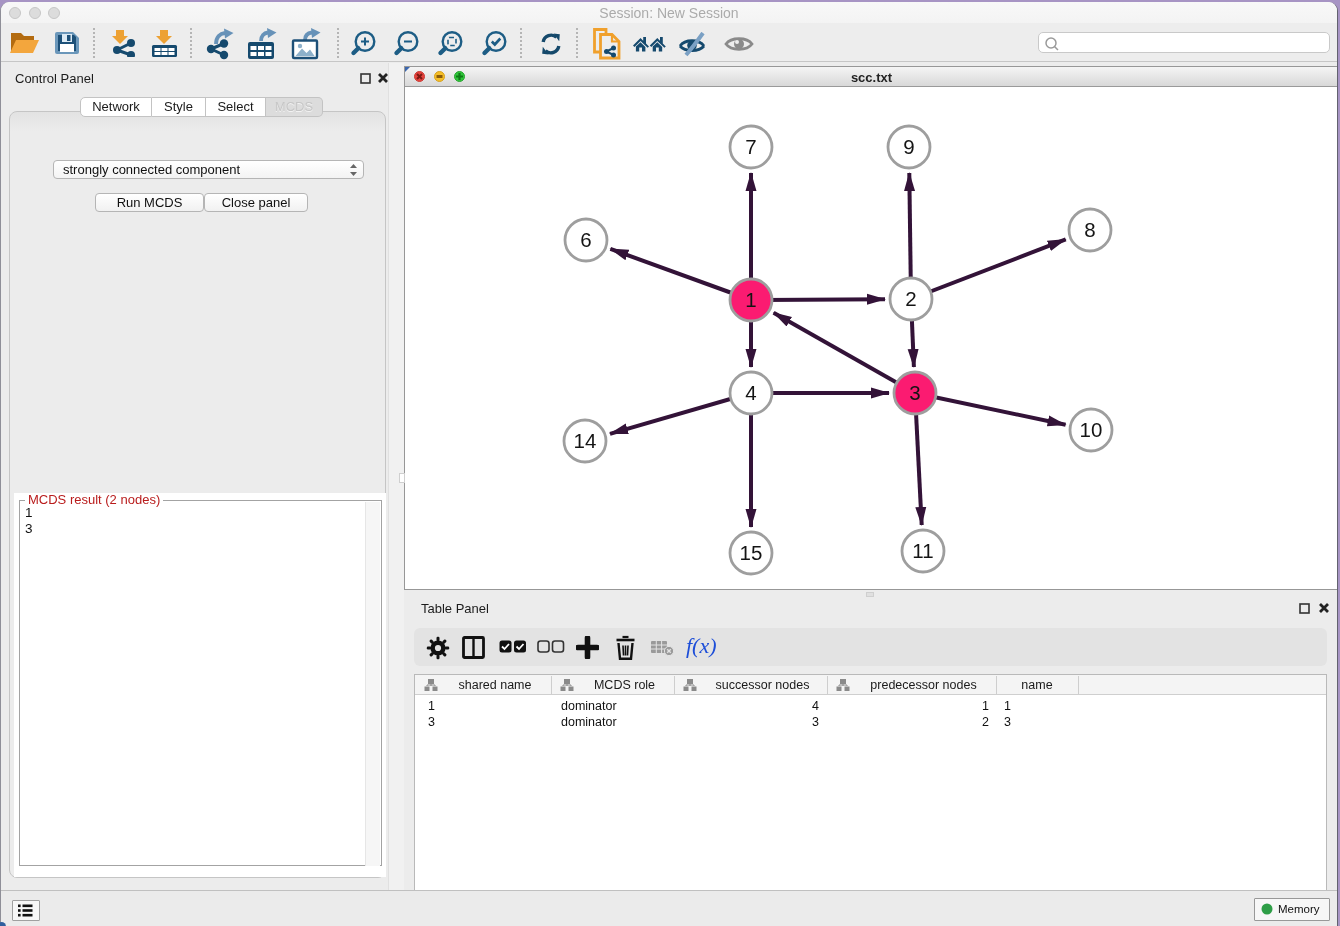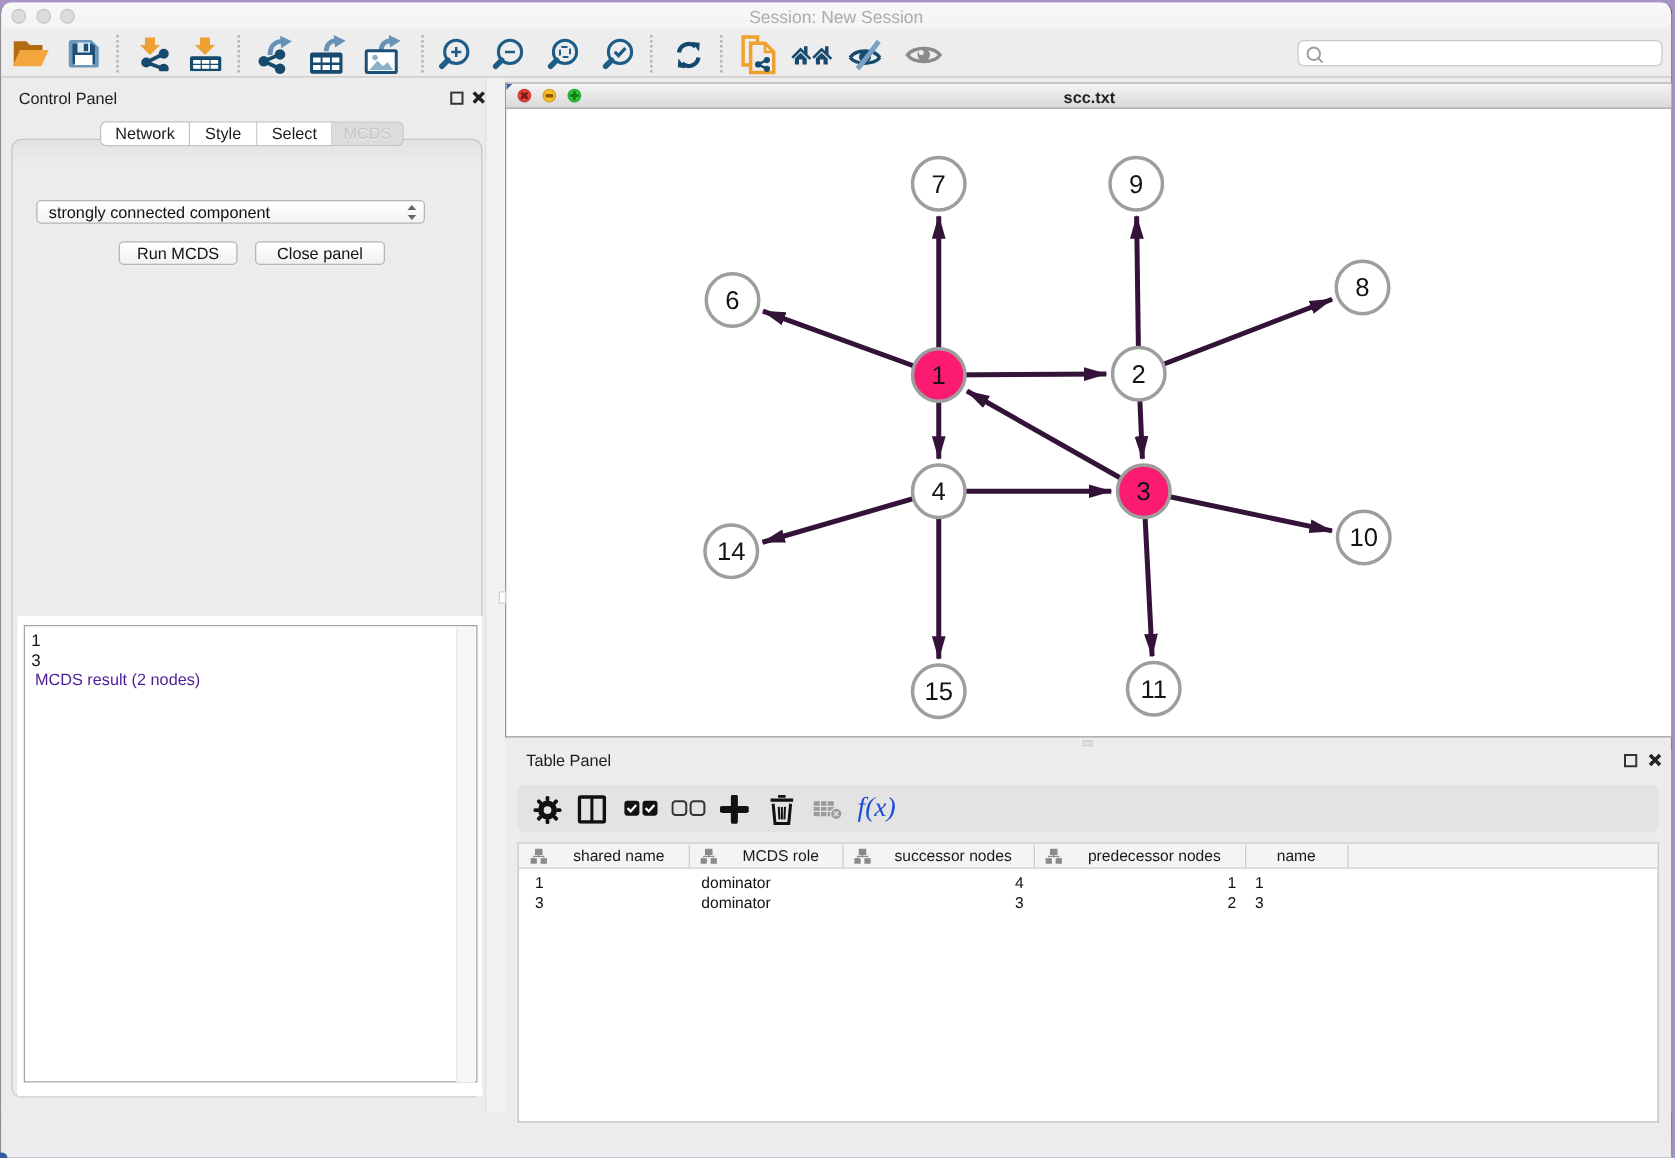--- a/index.html
+++ b/index.html
@@ -27,30 +27,30 @@
 .seg { border:1px solid #c3c3c3; border-left:none; background:#fff; color:#1a1a1a;
   font-size:13px; text-align:center; line-height:18px; }
 .seg.first { border-left:1px solid #c3c3c3; border-radius:5px 0 0 5px; }
 .seg.last { border-radius:0 5px 5px 0; }
 .seg.sel { background:#dcdcdc; color:#c6c6c6; text-shadow:0 1px 0 #f2f2f2; }
 #cbox { position:absolute; left:8px; top:48px; width:377px; height:767px;
   border:1px solid #c5c5c5; border-radius:8px;
   background:linear-gradient(#e2e2e2, #ececec 20px); }
 #optlabel { position:absolute; left:0; top:74px; width:390px; text-align:center;
   font-size:13px; color:#111; }
-#combo { position:absolute; left:28px; top:97px; width:311px; height:19px;
+#combo { position:absolute; left:52px; top:97px; width:311px; height:19px;
   background:linear-gradient(#ffffff,#f3f3f3); border:1px solid #b5b5b5; border-radius:4px;
   font-size:13px; color:#111; line-height:17px; padding-left:9px; }
 .btn { position:absolute; height:19px; background:linear-gradient(#ffffff,#f1f1f1); border:1px solid #b5b5b5;
   border-radius:4px; font-size:13px; color:#111; text-align:center; line-height:17px; }
 #mcdswhite { position:absolute; left:13px; top:430px; width:372px; height:384px; background:#fff; }
 #mcdsrect { position:absolute; left:5px; top:7px; width:363px; height:366px;
   border:1px solid #a3a3a3; }
 #mcdstitle { position:absolute; left:11px; top:0px; background:#fff; padding:0 3px;
-  font-size:13px; color:#4c1d95; line-height:14px;margin-top:44px; }
+  font-size:13px; color:#b91c1c; line-height:14px; }
 #mcdsscroll { position:absolute; right:1px; top:1px; width:15px; height:364px;
   background:#f6f6f6; border-left:1px solid #e6e6e6; }
 
 #sccwin { position:absolute; left:403px; top:64px; width:934px; height:524px;
   border:1px solid #979797; border-right:none; background:#fff; }
 #scctitle { position:absolute; left:0; top:0; width:100%; height:20px;
   background:linear-gradient(#f5f5f5,#d8d8d8); border-bottom:1px solid #9a9a9a; }
 .wl { position:absolute; top:4px; width:11px; height:11px; border-radius:50%; }
 #netsvg { position:absolute; left:1px; top:21px; }
 
@@ -224,21 +224,21 @@
       <div class="seg" style="width:54px">Style</div>
       <div class="seg" style="width:60px">Select</div>
       <div class="seg last sel" style="width:57px">MCDS</div>
     </div>
     <div id="combo">strongly connected component
       <svg width="10" height="14" style="position:absolute; right:4px; top:2px">
         <path d="M1,5 L4.5,1 L8,5 Z" fill="#666"></path>
         <path d="M1,9 L4.5,13 L8,9 Z" fill="#666"></path>
       </svg>
     </div>
-    <div class="btn" style="left:94px; top:130px; width:95px">Run MCDS</div>
+    <div class="btn" style="left:94px; top:130px; width:109px">Run MCDS</div>
     <div class="btn" style="left:203px; top:130px; width:104px">Close panel</div>
     <div id="mcdswhite">
       <div id="mcdsrect">
         <div id="mcdsscroll"></div>
         <div style="position:absolute;left:5px;top:4px;font-size:13.5px;color:#111;line-height:16px">1<br>3</div>
       </div>
       <div id="mcdstitle">MCDS result (2 nodes)</div>
     </div>
   </div>
   <div style="position:absolute;left:387px;top:61px;width:16px;height:827px;background:#f1f1f1;border-left:1px solid #e0e0e0"></div>
@@ -414,14 +414,30 @@
       <div class="cell" style="left:390px; top:24px; width:14px; text-align:right">4</div>
       <div class="cell" style="left:560px; top:24px; width:14px; text-align:right">1</div>
       <div class="cell" style="left:589px; top:24px">1</div>
       <div class="cell" style="left:13px; top:40px">3</div>
       <div class="cell" style="left:146px; top:40px">dominator</div>
       <div class="cell" style="left:390px; top:40px; width:14px; text-align:right">3</div>
       <div class="cell" style="left:560px; top:40px; width:14px; text-align:right">2</div>
       <div class="cell" style="left:589px; top:40px">3</div>
     </div>
   </div>
+  <div id="sbar">
+    <div id="listbtn"><svg width="24" height="21">
+      <rect x="5" y="3.5" width="2.6" height="2.6" fill="#111"></rect>
+          <rect x="9.5" y="3.5" width="10" height="2.6" fill="#111"></rect>
+      <rect x="5" y="8.2" width="2.6" height="2.6" fill="#111"></rect>
+          <rect x="9.5" y="8.2" width="10" height="2.6" fill="#111"></rect>
+      <rect x="5" y="12.9" width="2.6" height="2.6" fill="#111"></rect>
+          <rect x="9.5" y="12.9" width="10" height="2.6" fill="#111"></rect>
+    </svg></div>
+    <div id="memo">
+        <svg width="14" height="14" style="position:absolute;left:6px;top:4px">
+      <circle cx="6" cy="6" r="5.5" fill="#2e9e47"></circle>
+        </svg>
+      <span style="position:absolute;left:23px;top:4px">Memory</span>
+      </div>
+  </div>
 </div>
 <div style="position:absolute;left:-3px;top:922px;width:9px;height:9px;border-radius:50%;background:#2f5f9e"></div>
 
 </body></html>

